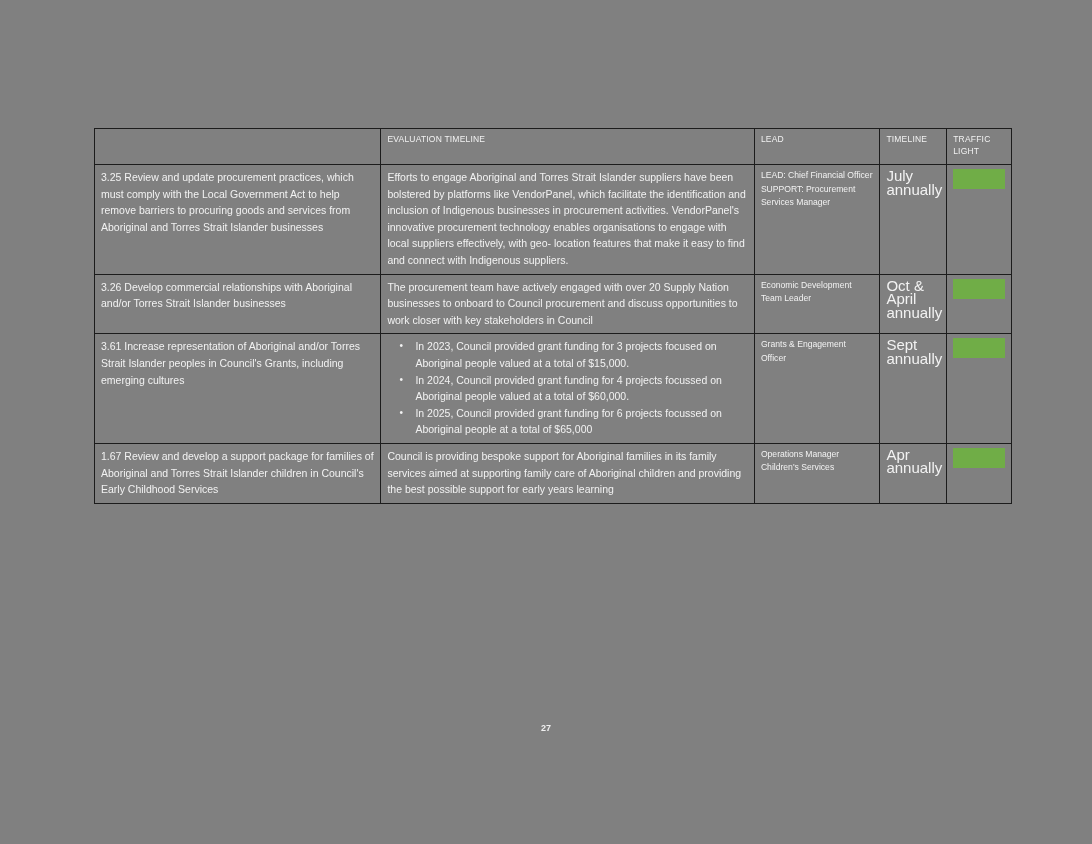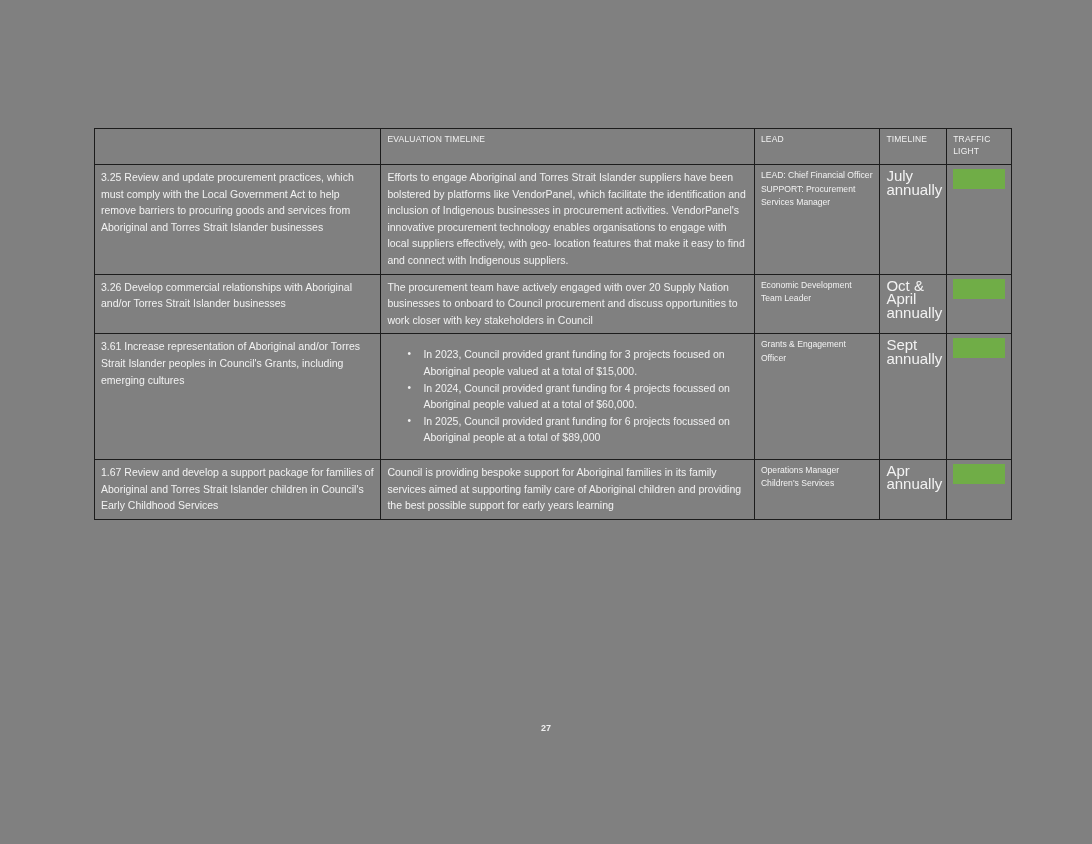--- a/index.html
+++ b/index.html
@@ -81,21 +81,21 @@
   .light-cell {
     padding: 0;
   }
   .light-swatch {
     width: 100%;
     height: 100%;
     min-height: 20px;
     display: block;
   }
   ul.bullets {
-    margin: 8px;
+    margin: 0;
     padding: 0 0 0 28px;
     list-style: none;
   }
   ul.bullets li {
     position: relative;
     margin: 0 0 0 0;
     font-size: 10.5px;
     line-height: 16.6px;
   }
   ul.bullets li::before {
@@ -164,21 +164,21 @@
           <span class="light-swatch" style="background: rgb(112, 173, 71);"></span>
         </td>
       </tr>
 
       <tr>
         <td class="action-cell">3.61 Increase representation of Aboriginal and/or Torres Strait Islander peoples in Council's Grants, including emerging cultures</td>
         <td class="results-cell">
           <ul class="bullets">
               <li>In 2023, Council provided grant funding for 3 projects focused on Aboriginal people valued at a total of $15,000.</li>
               <li>In 2024, Council provided grant funding for 4 projects focussed on Aboriginal people valued at a total of $60,000.</li>
-              <li>In 2025, Council provided grant funding for 6 projects focussed on Aboriginal people at a total of $89,000</li>
+              <li>In 2025, Council provided grant funding for 6 projects focussed on Aboriginal people at a total of $65,000</li>
             </ul>
         </td>
         <td class="lead-cell">Grants &amp; Engagement Officer</td>
         <td class="timeline-cell">Sept annually</td>
         <td class="light-cell">
           <span class="light-swatch" style="background: rgb(112, 173, 71);"></span>
         </td>
       </tr>
 
       <tr>

